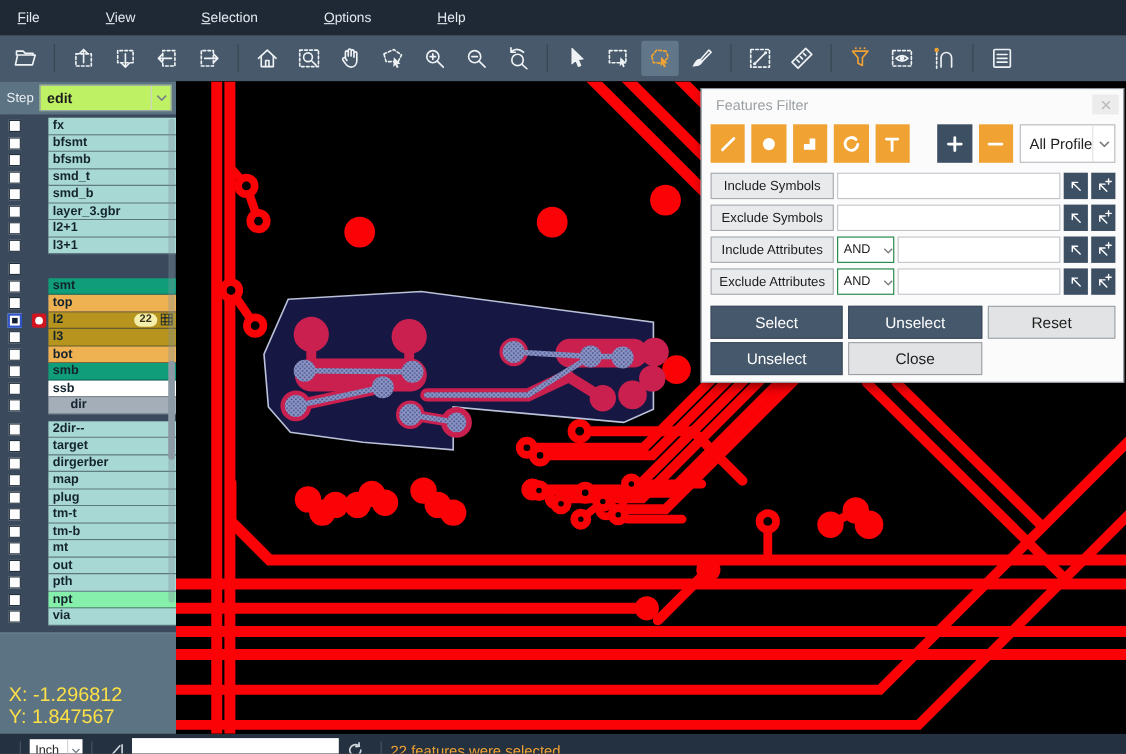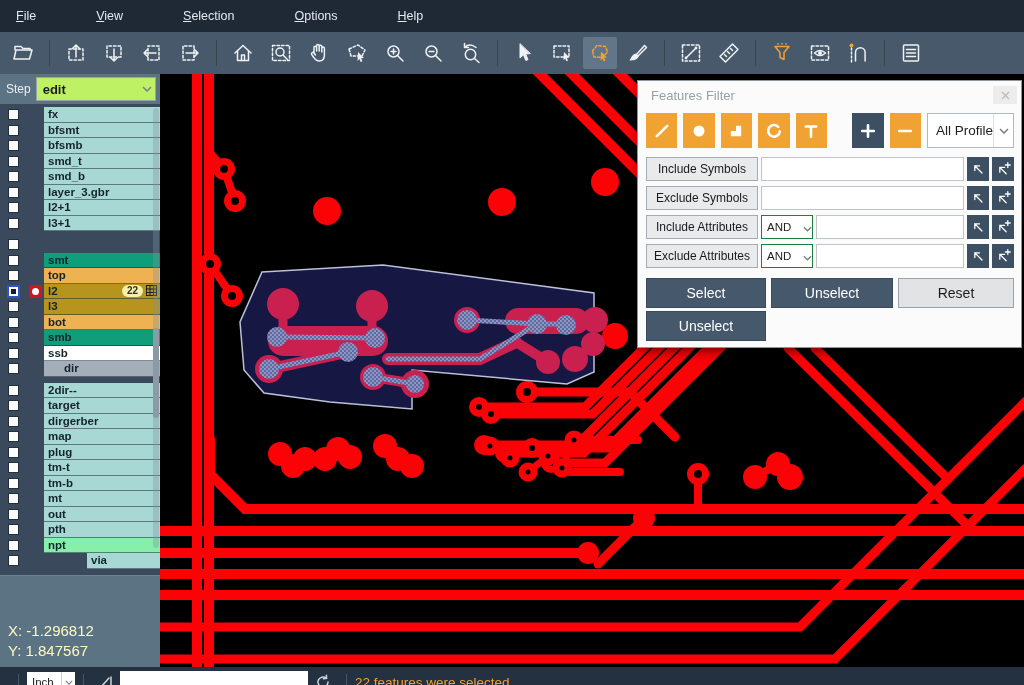--- a/index.html
+++ b/index.html
@@ -41,21 +41,21 @@
   .cbox.checked i { display:block; width:5px; height:5px; background:#101c30; }
   .lind { width:18px; display:flex; align-items:center; justify-content:center; flex:none; }
   .adot { width:13px; height:13px; background:#d01420; border-radius:2px; display:flex; align-items:center; justify-content:center; }
   .adot i { display:block; width:7px; height:7px; border-radius:50%; background:#fff; }
   .lname { flex:1; display:flex; align-items:center; gap:3px; padding:0 3px 0 4px; font-size:11.5px; font-weight:600; color:#14242e; border-bottom:1px solid rgba(30,42,54,.55); overflow:hidden; white-space:nowrap; }
   .badge { margin-left:auto; background:#f5efac; color:#35301a; border-radius:8px; font-size:10px; font-weight:bold; line-height:12px; padding:0 5px; }
   .lscroll { position:absolute; right:1px; top:4px; width:6px; height:440px; background:rgba(130,146,158,.35); border-radius:3px; }
   .lthumb { position:absolute; left:0; width:6px; top:50%; height:90px; background:#8c9aa6; border-radius:3px; }
 
   .panel-fill { flex:1; background:#5c7383; position:relative; border-top:1px solid #6b8294; }
-  .coords { position:absolute; left:8px; bottom:6px; color:#fef9c3; font-size:15px; line-height:20px; }
+  .coords { position:absolute; left:8px; bottom:6px; color:#fde047; font-size:18px; line-height:20px; }
 
   
   .canvas { flex:1; position:relative; background:#000; overflow:hidden; }
   .canvas > svg.art { position:absolute; left:0; top:0; }
   .rs { stroke:var(--red); fill:none; stroke-linecap:round; }
   .rf { fill:var(--red); }
   .ring { fill:#000; stroke:var(--red); stroke-width:7; }
   .cs { stroke:var(--crimson); fill:none; stroke-linecap:round; }
   .cf { fill:var(--crimson); }
   .hs { stroke:url(#dotpat); fill:none; stroke-linecap:round; }
@@ -494,21 +494,21 @@
                 <div class="cbox"></div>
               </div>
               <div class="lind"></div>
               <div class="lname" style="background: #86efac;">npt</div>
             </div>
             <div class="lrow">
               <div class="lcb">
                 <div class="cbox"></div>
               </div>
               <div class="lind"></div>
-              <div class="lname" style="background: rgb(168, 216, 212); margin-left: 43px;">via</div>
+              <div class="lname" style="background: rgb(168, 216, 212);">via</div>
             </div>
           </div>
         </div>
       <div class="panel-fill">
         <div class="coords">
           <div>X: -1.296812</div>
           <div>Y: 1.847567</div>
         </div>
       </div>
     </div>
@@ -775,20 +775,21 @@
                 </svg>
               </div>
           </div>
         </div>
 
         <div class="actions">
           <div class="act navy">Select</div>
           <div class="act navy">Unselect</div>
           <div class="act gray">Reset</div>
           <div class="act navy">Unselect</div>
+          <div class="act gray">Close</div>
         </div>
       </div>
     </div>
   </div>
 
   <div class="statusbar">
     <div class="ssep"></div>
     <div class="inch">
       <span class="val">Inch</span>
       <span class="chev">

